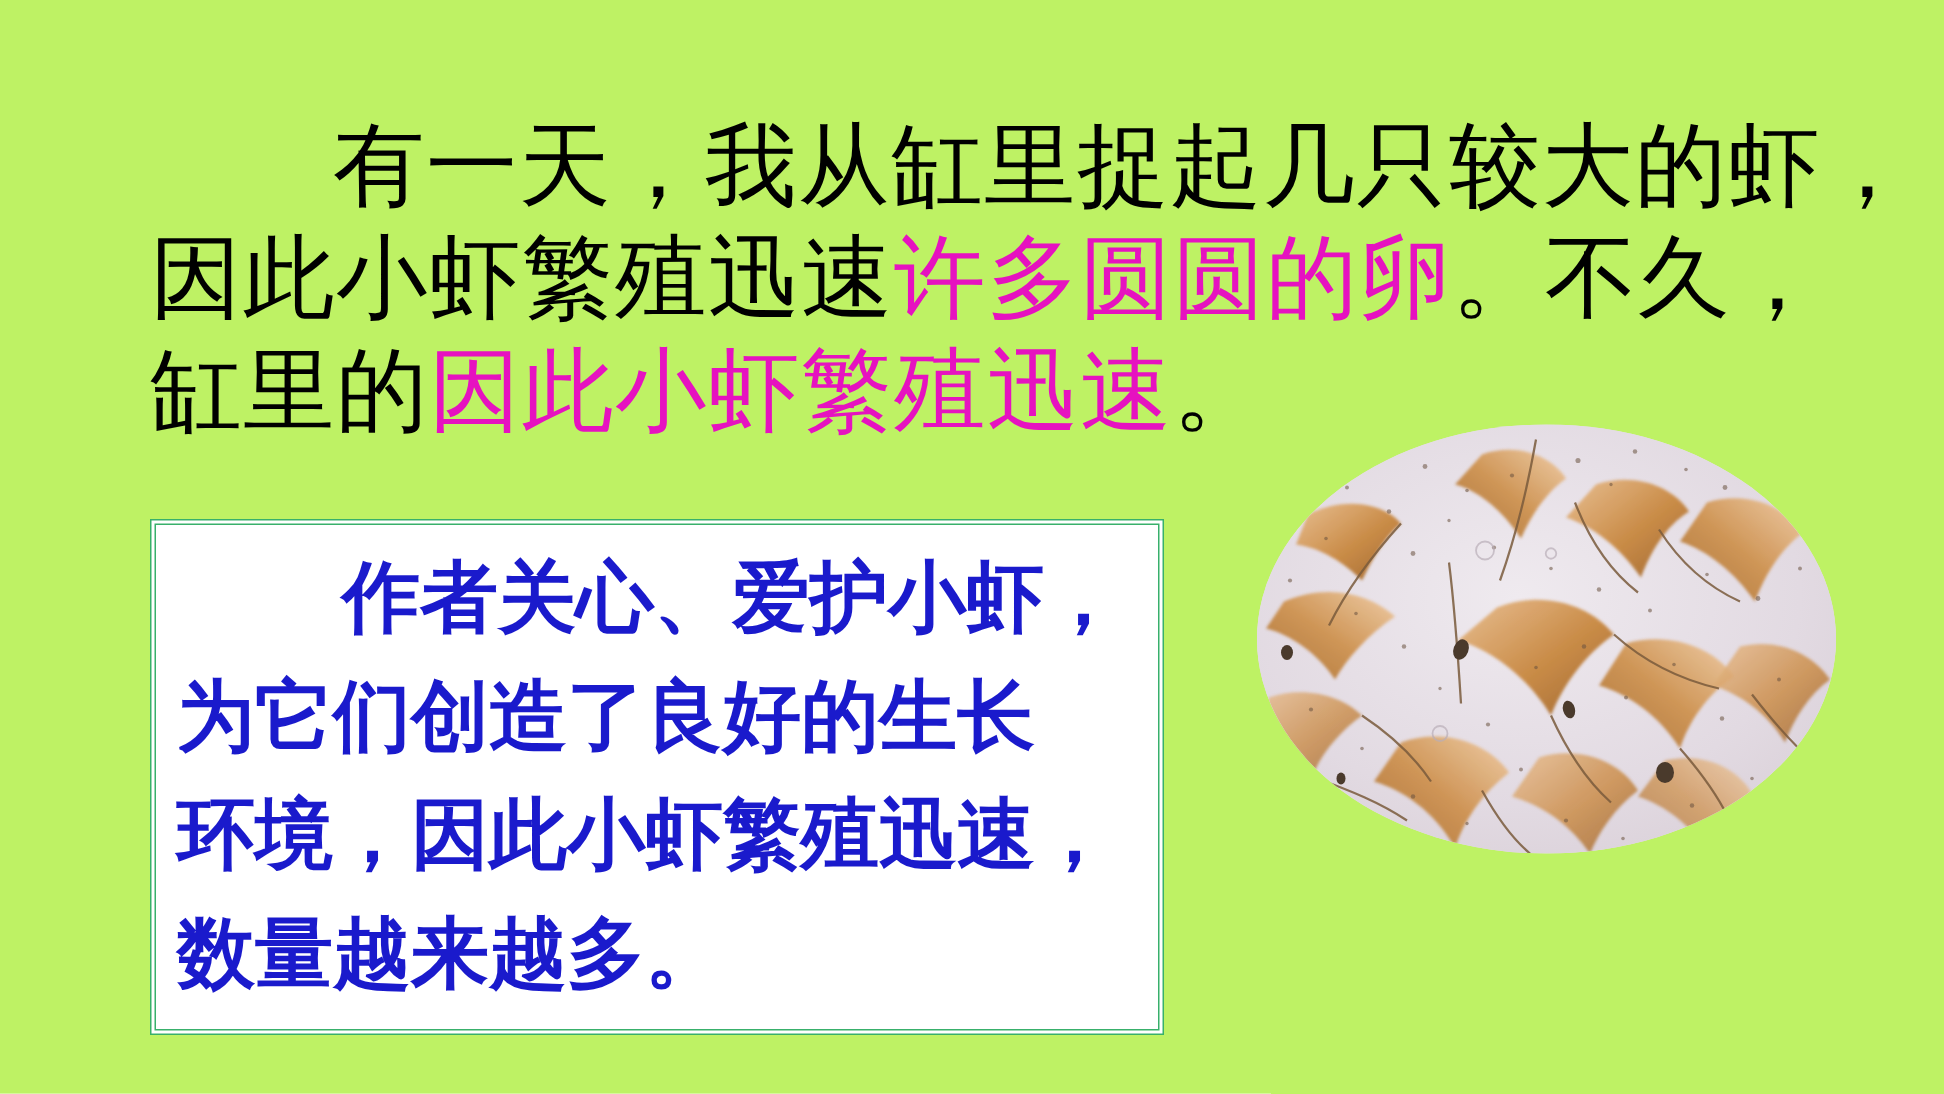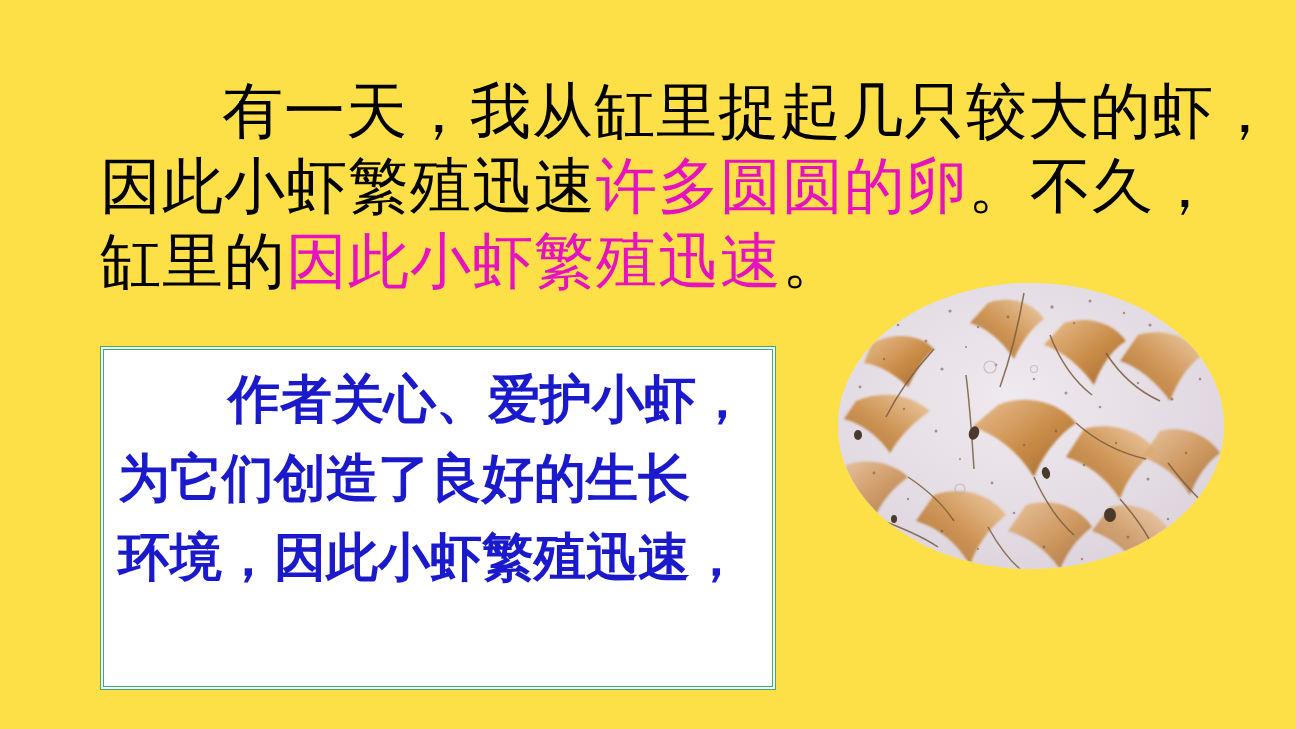--- a/index.html
+++ b/index.html
@@ -1,20 +1,20 @@
 <!DOCTYPE html>
 <html><head>
 <meta charset="utf-8">
 <style>
   html,body{margin:0;padding:0;}
   body{
     width:1296px;height:729px;background:#ffffff;overflow:hidden;
     font-family:"Liberation Serif",serif;position:relative;
   }
-  .slide{position:absolute;inset:0;background:#fde047;}
+  .slide{position:absolute;inset:0;background:#bef264;}
 
   
   .narrative{
     position:absolute;left:100px;top:74px;width:1090px;
     font-family:"Liberation Serif","DejaVu Serif",serif;
     font-size:61px;line-height:75px;color:#000000;
     letter-spacing:1px;font-weight:400;
     white-space:nowrap;
   }
   .narrative .ln{display:block;height:75px;}
@@ -54,20 +54,21 @@
     <span class="ln indent">有一天，我从缸里捉起几只较大的虾，</span>
     <span class="ln"><span>因此小虾繁殖迅速</span><span class="hl">许多圆圆的卵</span><span>。不久，</span></span>
     <span class="ln"><span>缸里的</span><span class="hl">因此小虾繁殖迅速</span><span>。</span></span>
   </div>
 
   <div class="commentbox">
     <div class="inner">
       <span class="ln indent">作者关心、爱护小虾，</span>
       <span class="ln">为它们创造了良好的生长</span>
       <span class="ln">环境，因此小虾繁殖迅速，</span>
+      <span class="ln">数量越来越多。</span>
     </div>
   </div>
 
   <div class="photo-oval">
     <svg viewBox="0 0 386 286" preserveAspectRatio="none">
       <defs>
         <radialGradient id="bgwash" cx="45%" cy="40%" r="75%">
           <stop offset="0%" stop-color="#EFEAEF"></stop>
           <stop offset="65%" stop-color="#E2DAE2"></stop>
           <stop offset="100%" stop-color="#D8CEd6"></stop>

